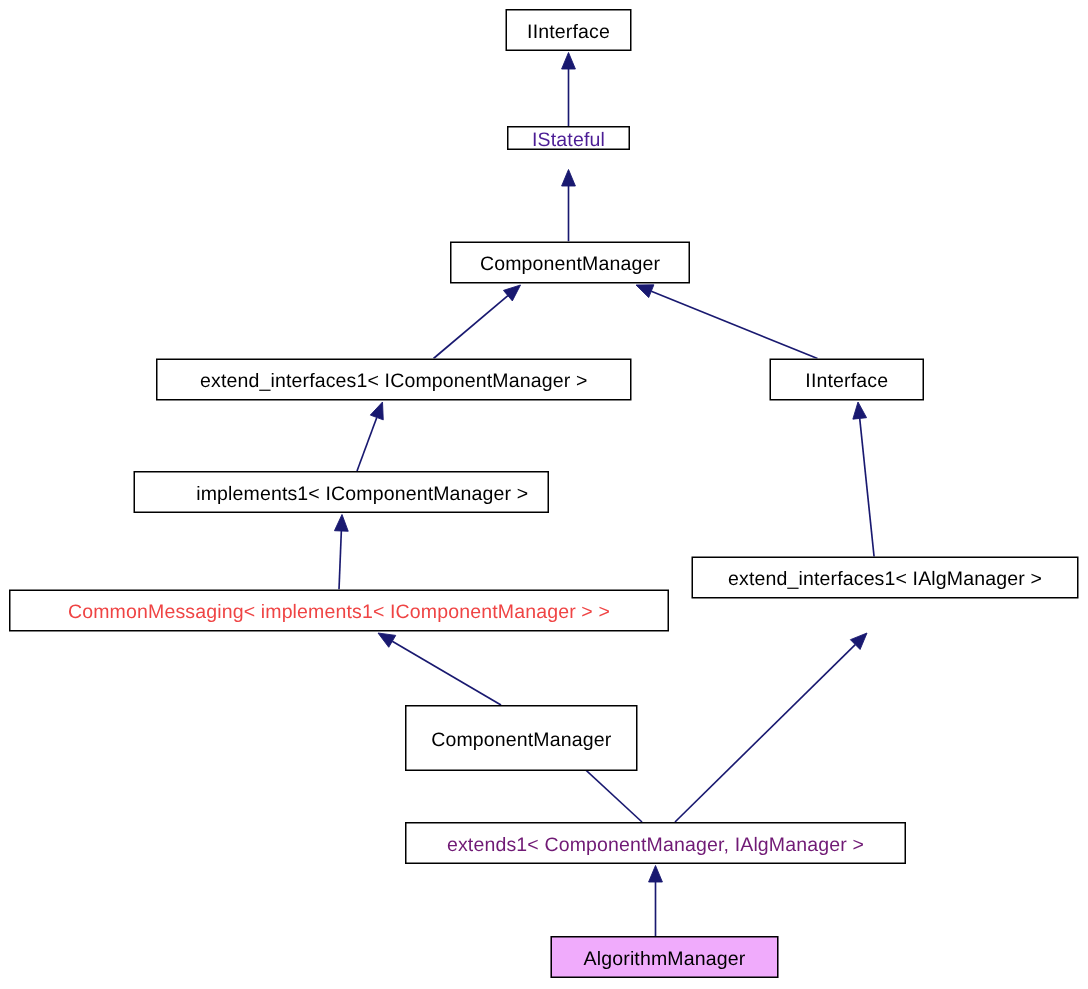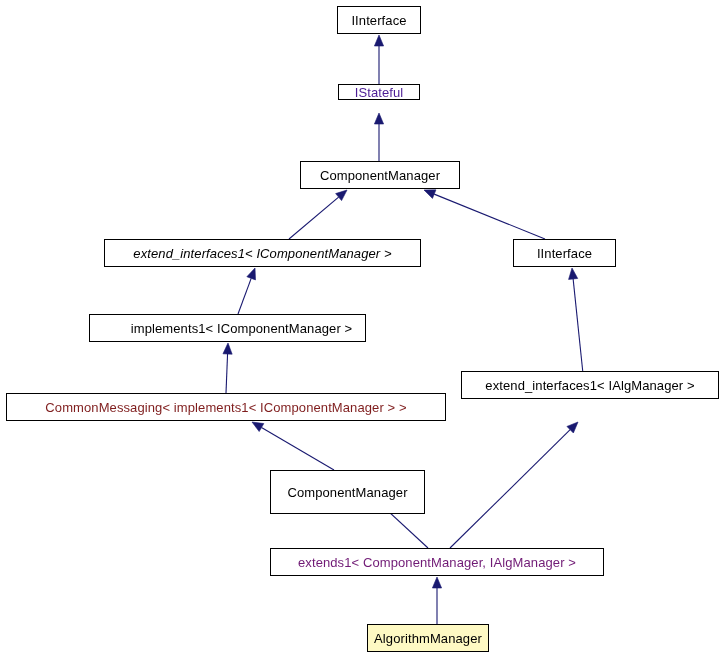--- a/index.html
+++ b/index.html
@@ -99,38 +99,38 @@
   <div id="nodes">
       <div class="node" style="left: 337px; top: 6px; width: 84px; height: 28px; background: rgb(255, 255, 255); border-color: rgb(0, 0, 0); color: rgb(0, 0, 0);">
         <span>IInterface</span>
       </div>
       <div class="node" style="left: 338px; top: 84px; width: 82px; height: 16px; background: rgb(255, 255, 255); border-color: rgb(0, 0, 0); color: #4c1d95;">
         <span>IStateful</span>
       </div>
       <div class="node" style="left: 300px; top: 161px; width: 160px; height: 28px; background: rgb(255, 255, 255); border-color: rgb(0, 0, 0); color: rgb(0, 0, 0);">
         <span>ComponentManager</span>
       </div>
-      <div class="node" style="left: 104px; top: 239px; width: 317px; height: 28px; background: rgb(255, 255, 255); border-color: rgb(0, 0, 0); color: rgb(0, 0, 0); font-style: italic;">
+      <div class="node" style="left: 104px; top: 239px; width: 317px; height: 28px; background: rgb(255, 255, 255); border-color: rgb(0, 0, 0); color: rgb(0, 0, 0);">
         <span>extend_interfaces1&lt; IComponentManager &gt;</span>
       </div>
       <div class="node" style="left: 513px; top: 239px; width: 103px; height: 28px; background: rgb(255, 255, 255); border-color: rgb(0, 0, 0); color: rgb(0, 0, 0);">
         <span>IInterface</span>
       </div>
       <div class="node" style="left: 89px; top: 314px; width: 277px; height: 28px; background: rgb(255, 255, 255); border-color: rgb(0, 0, 0); color: rgb(0, 0, 0); padding-left: 28px;">
         <span>implements1&lt; IComponentManager &gt;</span>
       </div>
-      <div class="node" style="left: 6px; top: 393px; width: 440px; height: 28px; background: rgb(255, 255, 255); border-color: rgb(0, 0, 0); color: #7f1d1d;">
+      <div class="node" style="left: 6px; top: 393px; width: 440px; height: 28px; background: rgb(255, 255, 255); border-color: rgb(0, 0, 0); color: #ef4444;">
         <span>CommonMessaging&lt; implements1&lt; IComponentManager &gt; &gt;</span>
       </div>
       <div class="node" style="left: 461px; top: 371px; width: 258px; height: 28px; background: rgb(255, 255, 255); border-color: rgb(0, 0, 0); color: rgb(0, 0, 0);">
         <span>extend_interfaces1&lt; IAlgManager &gt;</span>
       </div>
       <div class="node" style="left: 270px; top: 470px; width: 155px; height: 44px; background: rgb(255, 255, 255); border-color: rgb(0, 0, 0); color: rgb(0, 0, 0);">
         <span>ComponentManager</span>
       </div>
       <div class="node" style="left: 270px; top: 548px; width: 334px; height: 28px; background: rgb(255, 255, 255); border-color: rgb(0, 0, 0); color: #701a75;">
         <span>extends1&lt; ComponentManager, IAlgManager &gt;</span>
       </div>
-      <div class="node highlight" style="left: 367px; top: 624px; width: 122px; height: 28px; background: #fef9c3; border-color: rgb(0, 0, 0); color: rgb(0, 0, 0);">
+      <div class="node highlight" style="left: 367px; top: 624px; width: 152px; height: 28px; background: #f0abfc; border-color: rgb(0, 0, 0); color: rgb(0, 0, 0);">
         <span>AlgorithmManager</span>
       </div>
     </div>
 </div>
 
 </body></html>

